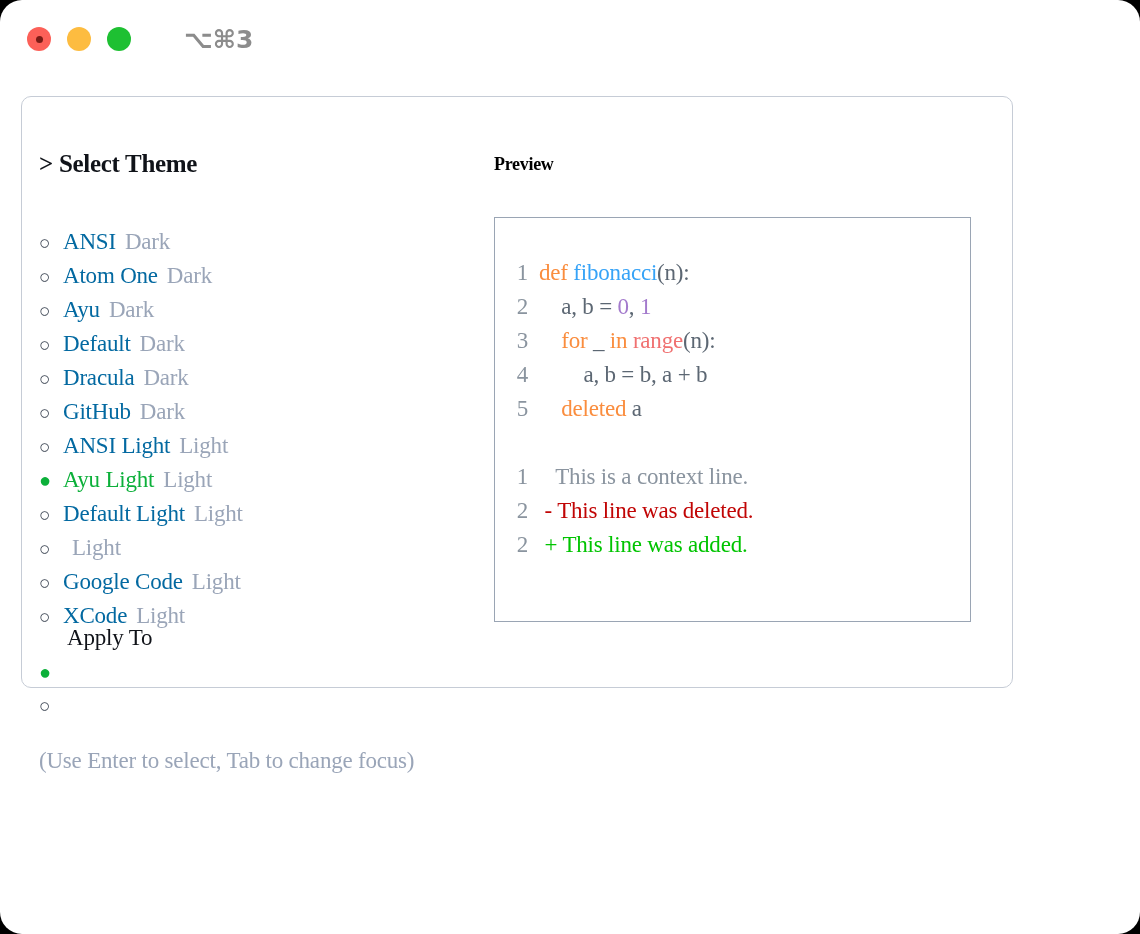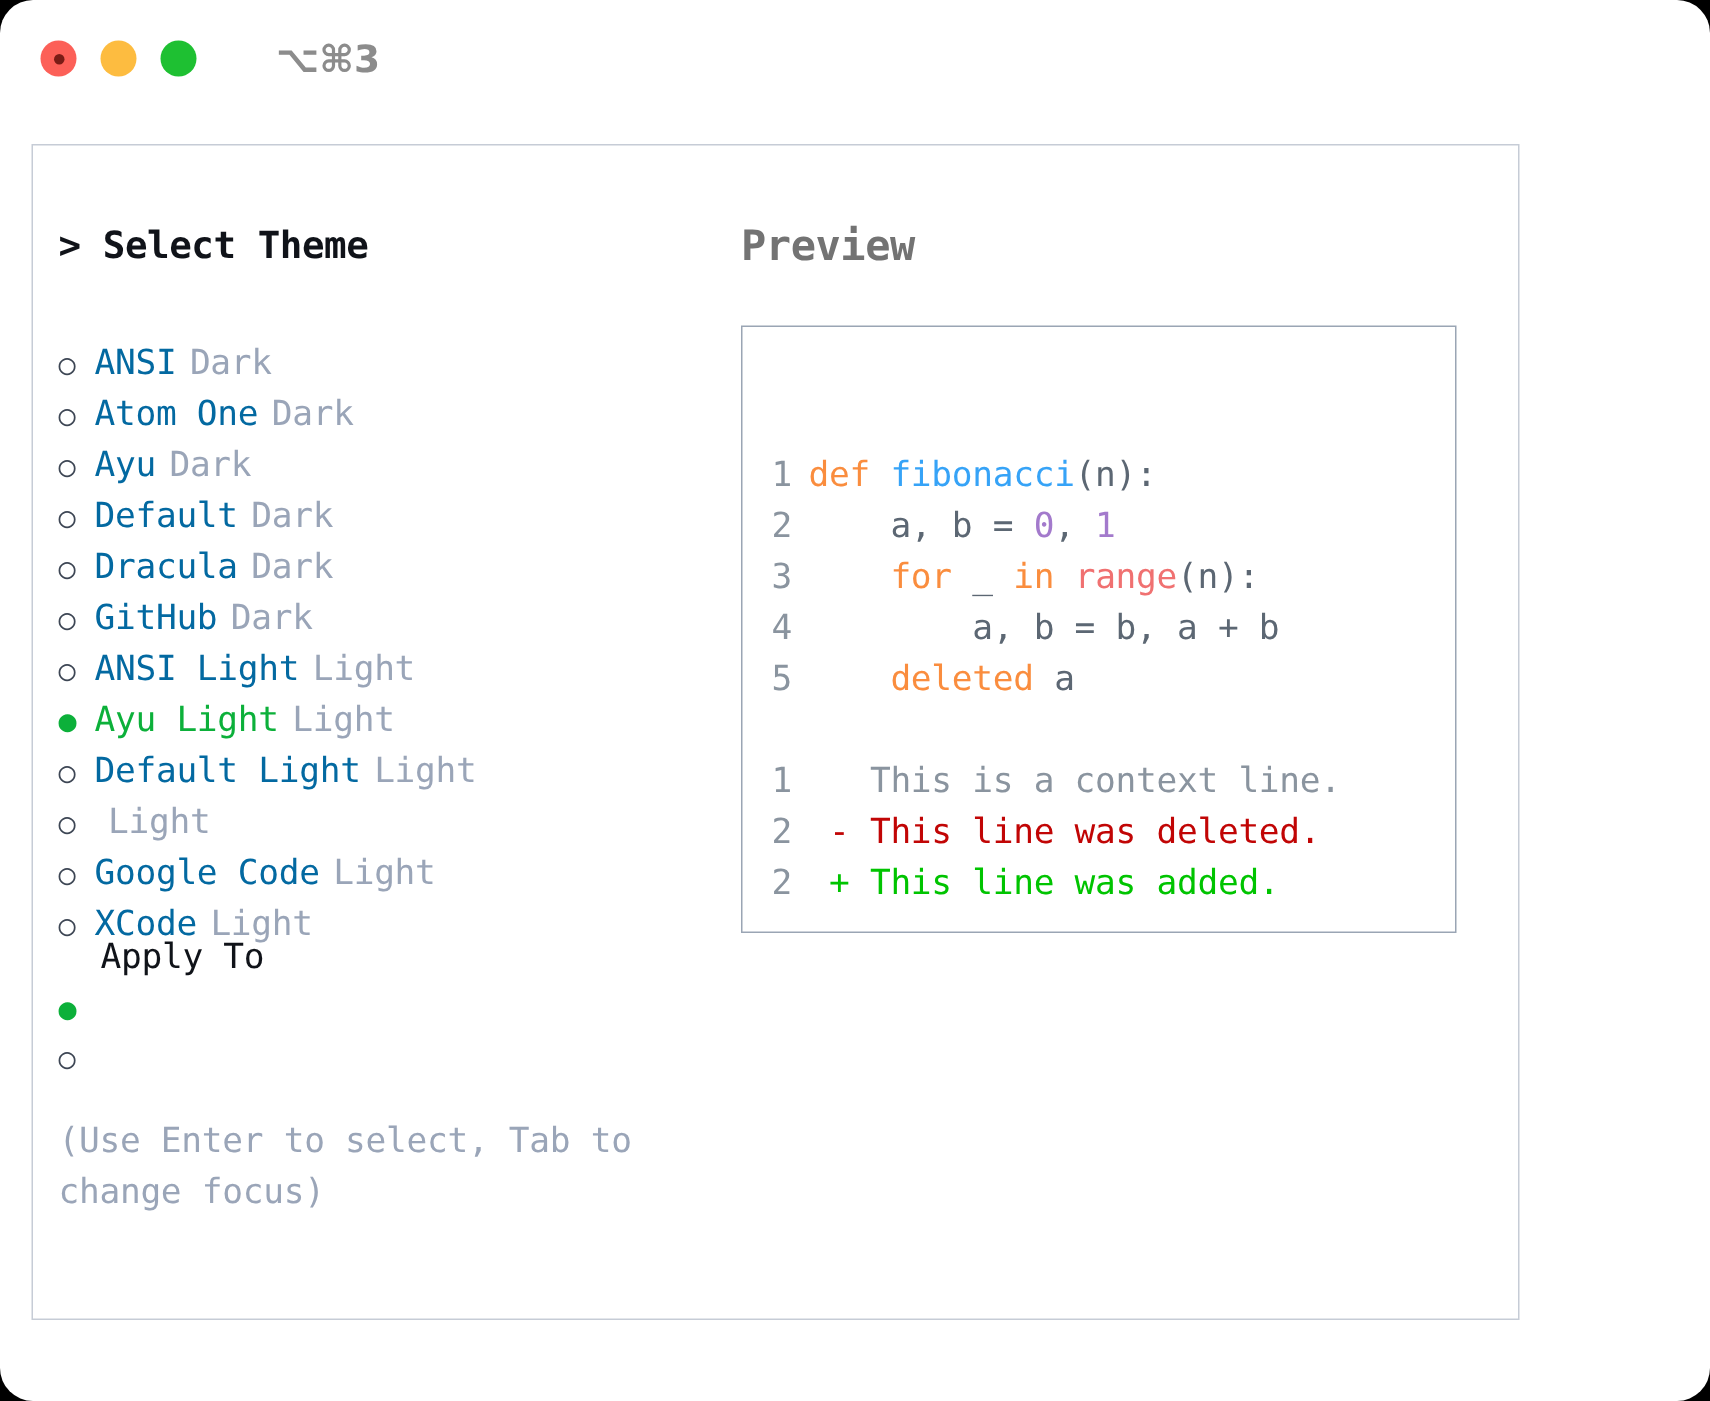--- a/index.html
+++ b/index.html
@@ -70,25 +70,26 @@
     letter-spacing: 0px;
     font-family: "DejaVu Sans", "Liberation Sans", sans-serif;
   }
 
   
   .panel {
     position: absolute;
     left: 21px;
     top: 96px;
     width: 992px;
-    height: 784px;
+    height: 592px;
     border: 1.5px solid #c6ccd6;
-    border-radius: 0;
+    border-radius: 10px;
     box-sizing: border-box;
     background: #ffffff;
+    font-family: Liberation Serif, serif;
   }
 
   .panel-inner {
     position: absolute;
     left: 0; top: 0;
     width: 100%; height: 100%;
     display: flex;
   }
 
   
@@ -160,23 +161,23 @@
     letter-spacing: -0.2px;
   }
 
   
   .right-col {
     flex: 1;
     padding: 50px 0 0 0;
     box-sizing: border-box;
   }
   .preview-title {
-    font-size: 28px;
+    font-size: 18px;
     font-weight: bold;
-    color: #737373;
+    color: #000000;
     line-height: 34px;
     margin-left: 6px;
     letter-spacing: -0.3px;
   }
 
   .preview-box {
     margin-top: 36px;
     margin-left: 6px;
     width: 477px;
     height: 405px;
@@ -196,21 +197,21 @@
     letter-spacing: -0.2px;
   }
   .lineno {
     width: 44px;
     flex: none;
     text-align: right;
     color: #8a949f;
     padding-right: 11px;
     box-sizing: border-box;
   }
-  .code-text { white-space: pre; margin-top: 44px; }
+  .code-text { white-space: pre; }
 
   
   .tok-kw    { color: #fa8d3e; }
   .tok-fn    { color: #36a3f7; }
   .tok-num   { color: #a37acc; }
   .tok-built { color: #f07171; }
   .tok-plain { color: #5c6773; }
   .tok-punc  { color: #5c6773; }
 
   .diff-gap { height: 34px; }

